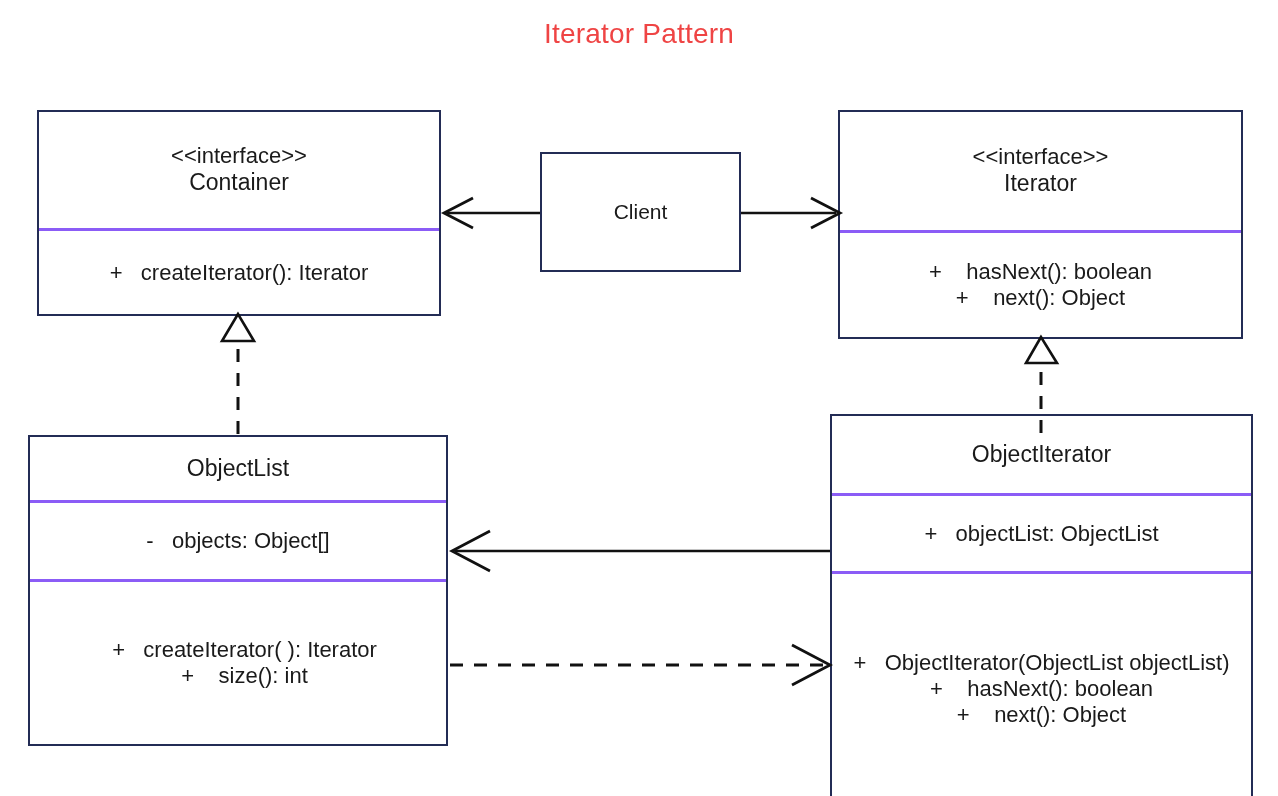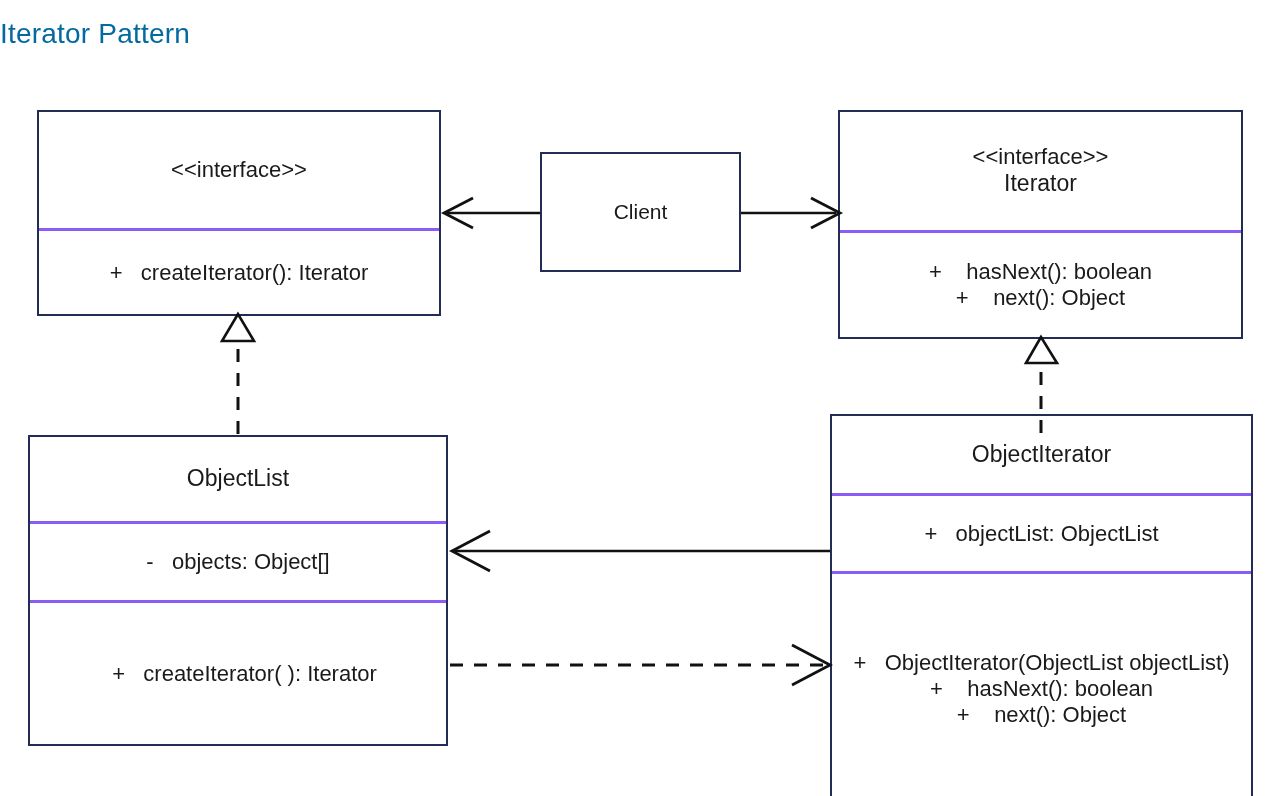--- a/index.html
+++ b/index.html
@@ -18,24 +18,25 @@
     background: #ffffff;
     overflow: hidden;
   }
 
   
   .diagram-title {
     position: absolute;
     left: 0;
     top: 18px;
     width: 1278px;
+    text-align: center;
     font-size: 28px;
     font-weight: 400;
     letter-spacing: 0.2px;
-    color: #0369a1;
+    color: #ef4444;
   }
 
   
   .uml-box {
     position: absolute;
     box-sizing: border-box;
     background: #ffffff;
     border: 2px solid #232c55;
     display: flex;
     flex-direction: column;
@@ -102,20 +103,21 @@
 </head>
 <body>
 
 <div id="canvas">
 
   <div class="diagram-title">Iterator Pattern</div>
 
   <div class="uml-box" style="left:37px; top:110px; width:404px; height:206px;">
     <div class="compartment" style="height:116px;">
       <span class="uml-line stereotype">&lt;&lt;interface&gt;&gt;</span>
+      <span class="uml-line classname">Container</span>
     </div>
     <div class="compartment" style="flex:1;">
       <span class="uml-line member">+   createIterator(): Iterator</span>
     </div>
   </div>
 
   <div class="uml-box" style="left:540px; top:152px; width:201px; height:120px;">
     <div class="compartment" style="flex:1;">
       <span class="uml-line classname" style="font-size:21px;">Client</span>
     </div>
@@ -126,28 +128,29 @@
       <span class="uml-line stereotype">&lt;&lt;interface&gt;&gt;</span>
       <span class="uml-line classname">Iterator</span>
     </div>
     <div class="compartment" style="flex:1;">
       <span class="uml-line member">+    hasNext(): boolean</span>
       <span class="uml-line member">+    next(): Object</span>
     </div>
   </div>
 
   <div class="uml-box" style="left:28px; top:435px; width:420px; height:311px;">
-    <div class="compartment" style="height:84px;">
+    <div class="compartment" style="height:63px;">
       <span class="uml-line classname">ObjectList</span>
     </div>
     <div class="compartment" style="height:79px;">
       <span class="uml-line member">-   objects: Object[]</span>
     </div>
     <div class="compartment" style="flex:1;padding-left:21px;">
       <span class="uml-line member">+   createIterator( ): Iterator</span>
+      <span class="uml-line member">+    size(): int</span>
     </div>
   </div>
 
   <div class="uml-box" style="left:830px; top:414px; width:423px; height:392px;">
     <div class="compartment" style="height:77px;">
       <span class="uml-line classname">ObjectIterator</span>
     </div>
     <div class="compartment" style="height:78px;align-items:center;">
       <span class="uml-line member">+   objectList: ObjectList</span>
     </div>

